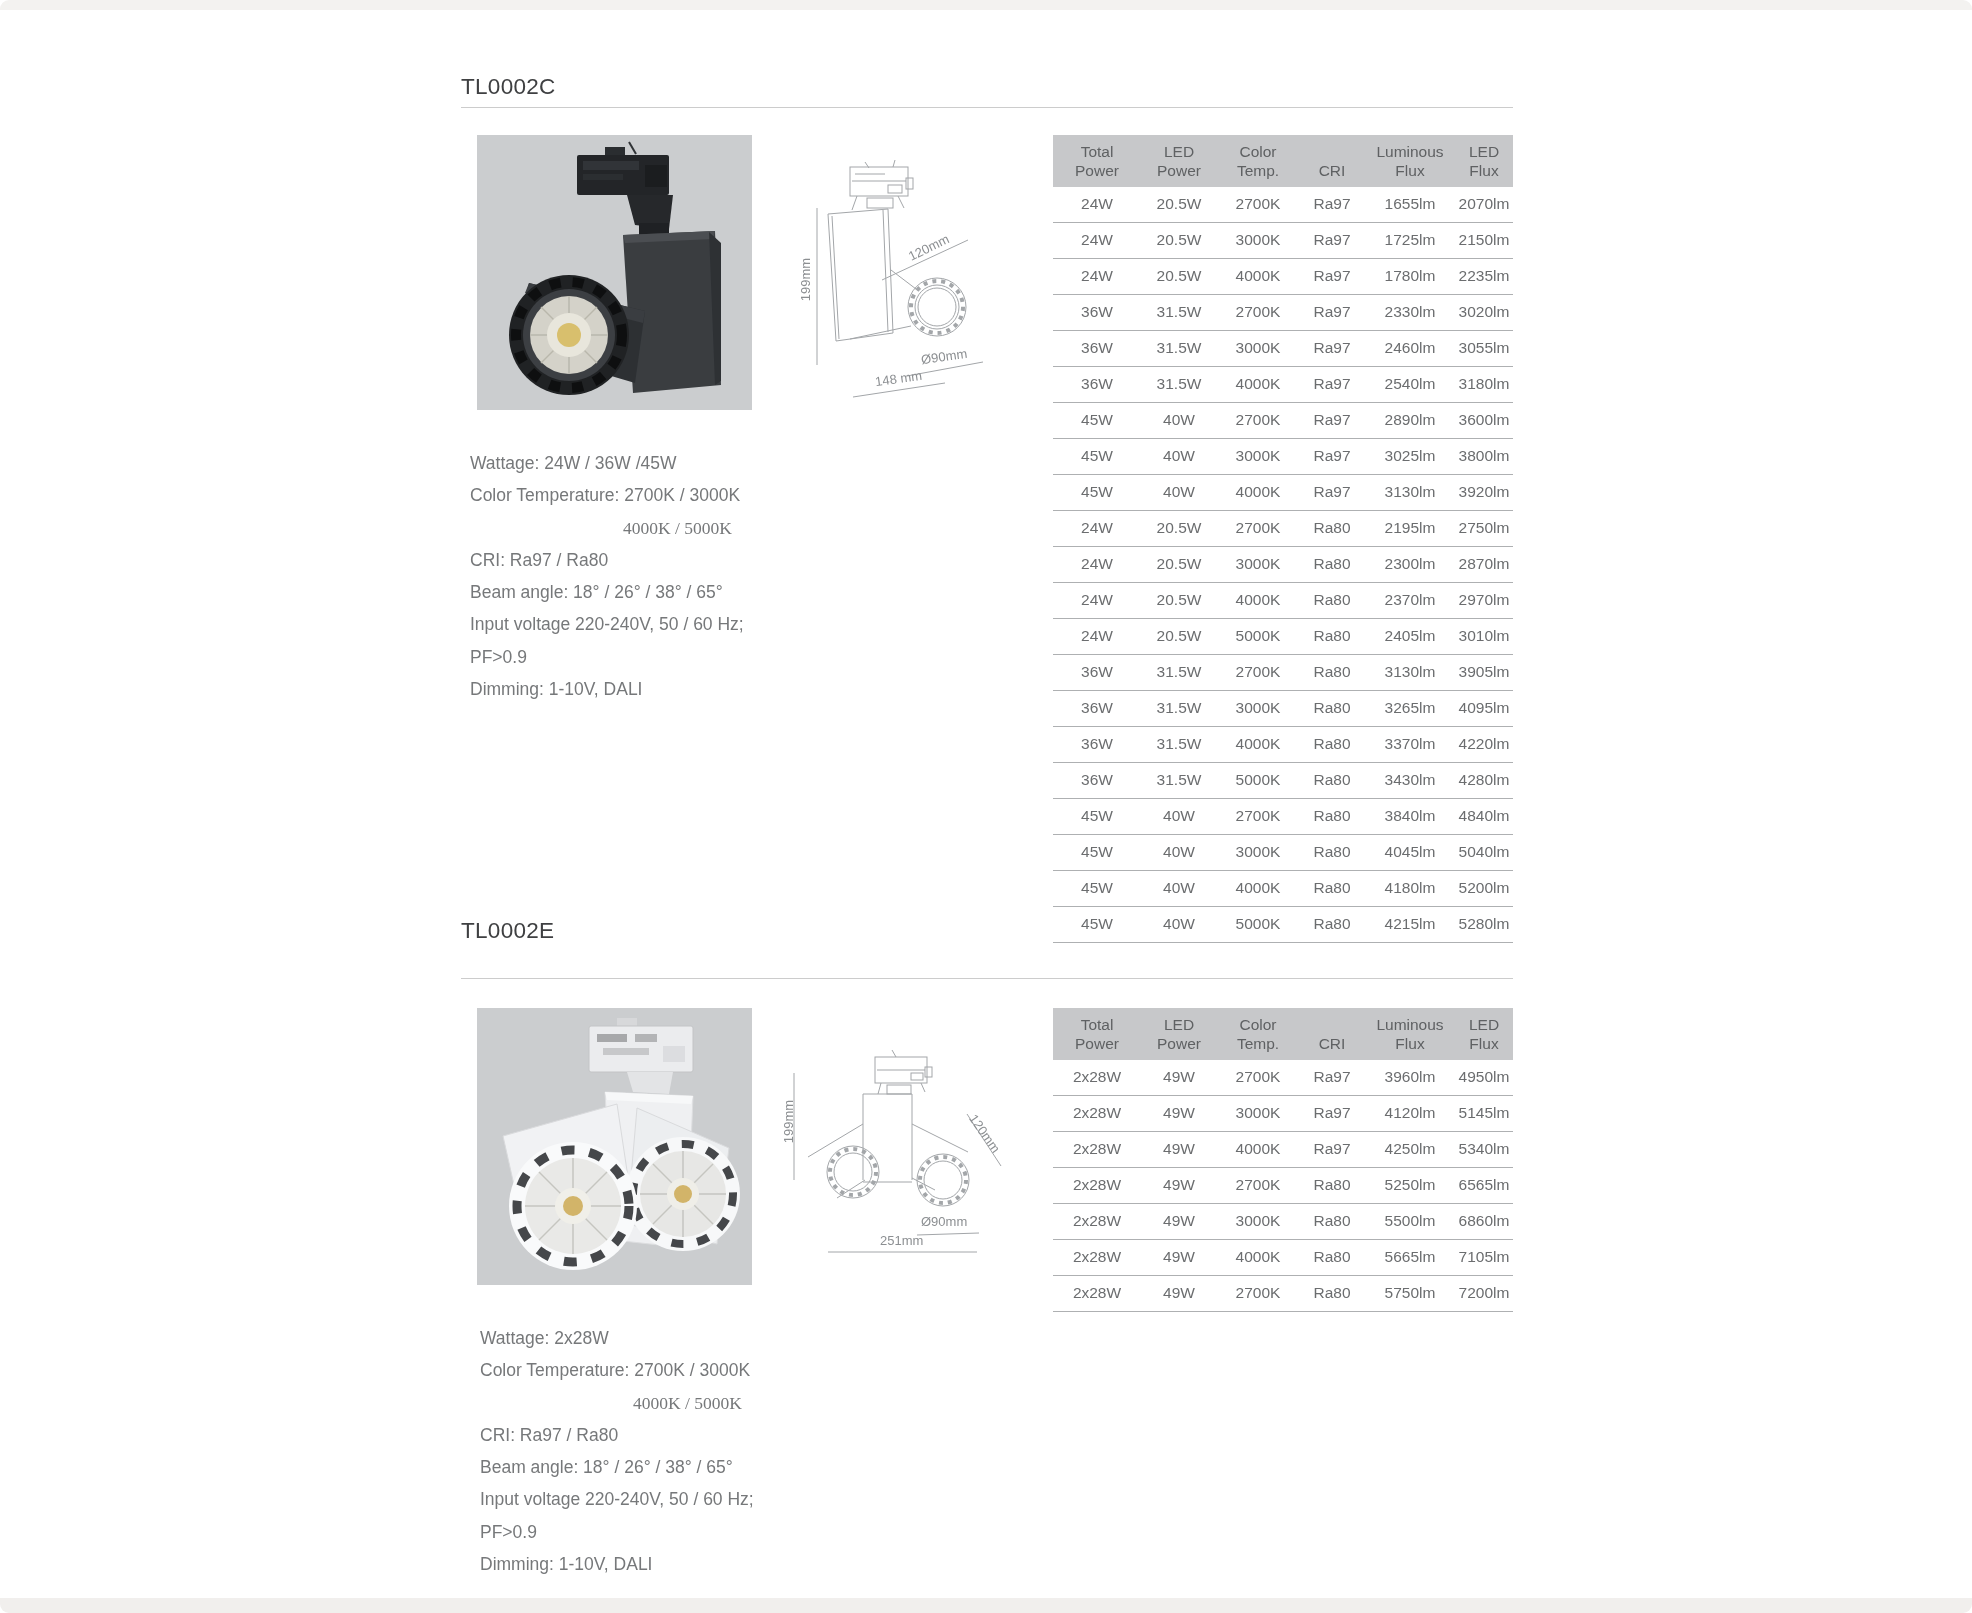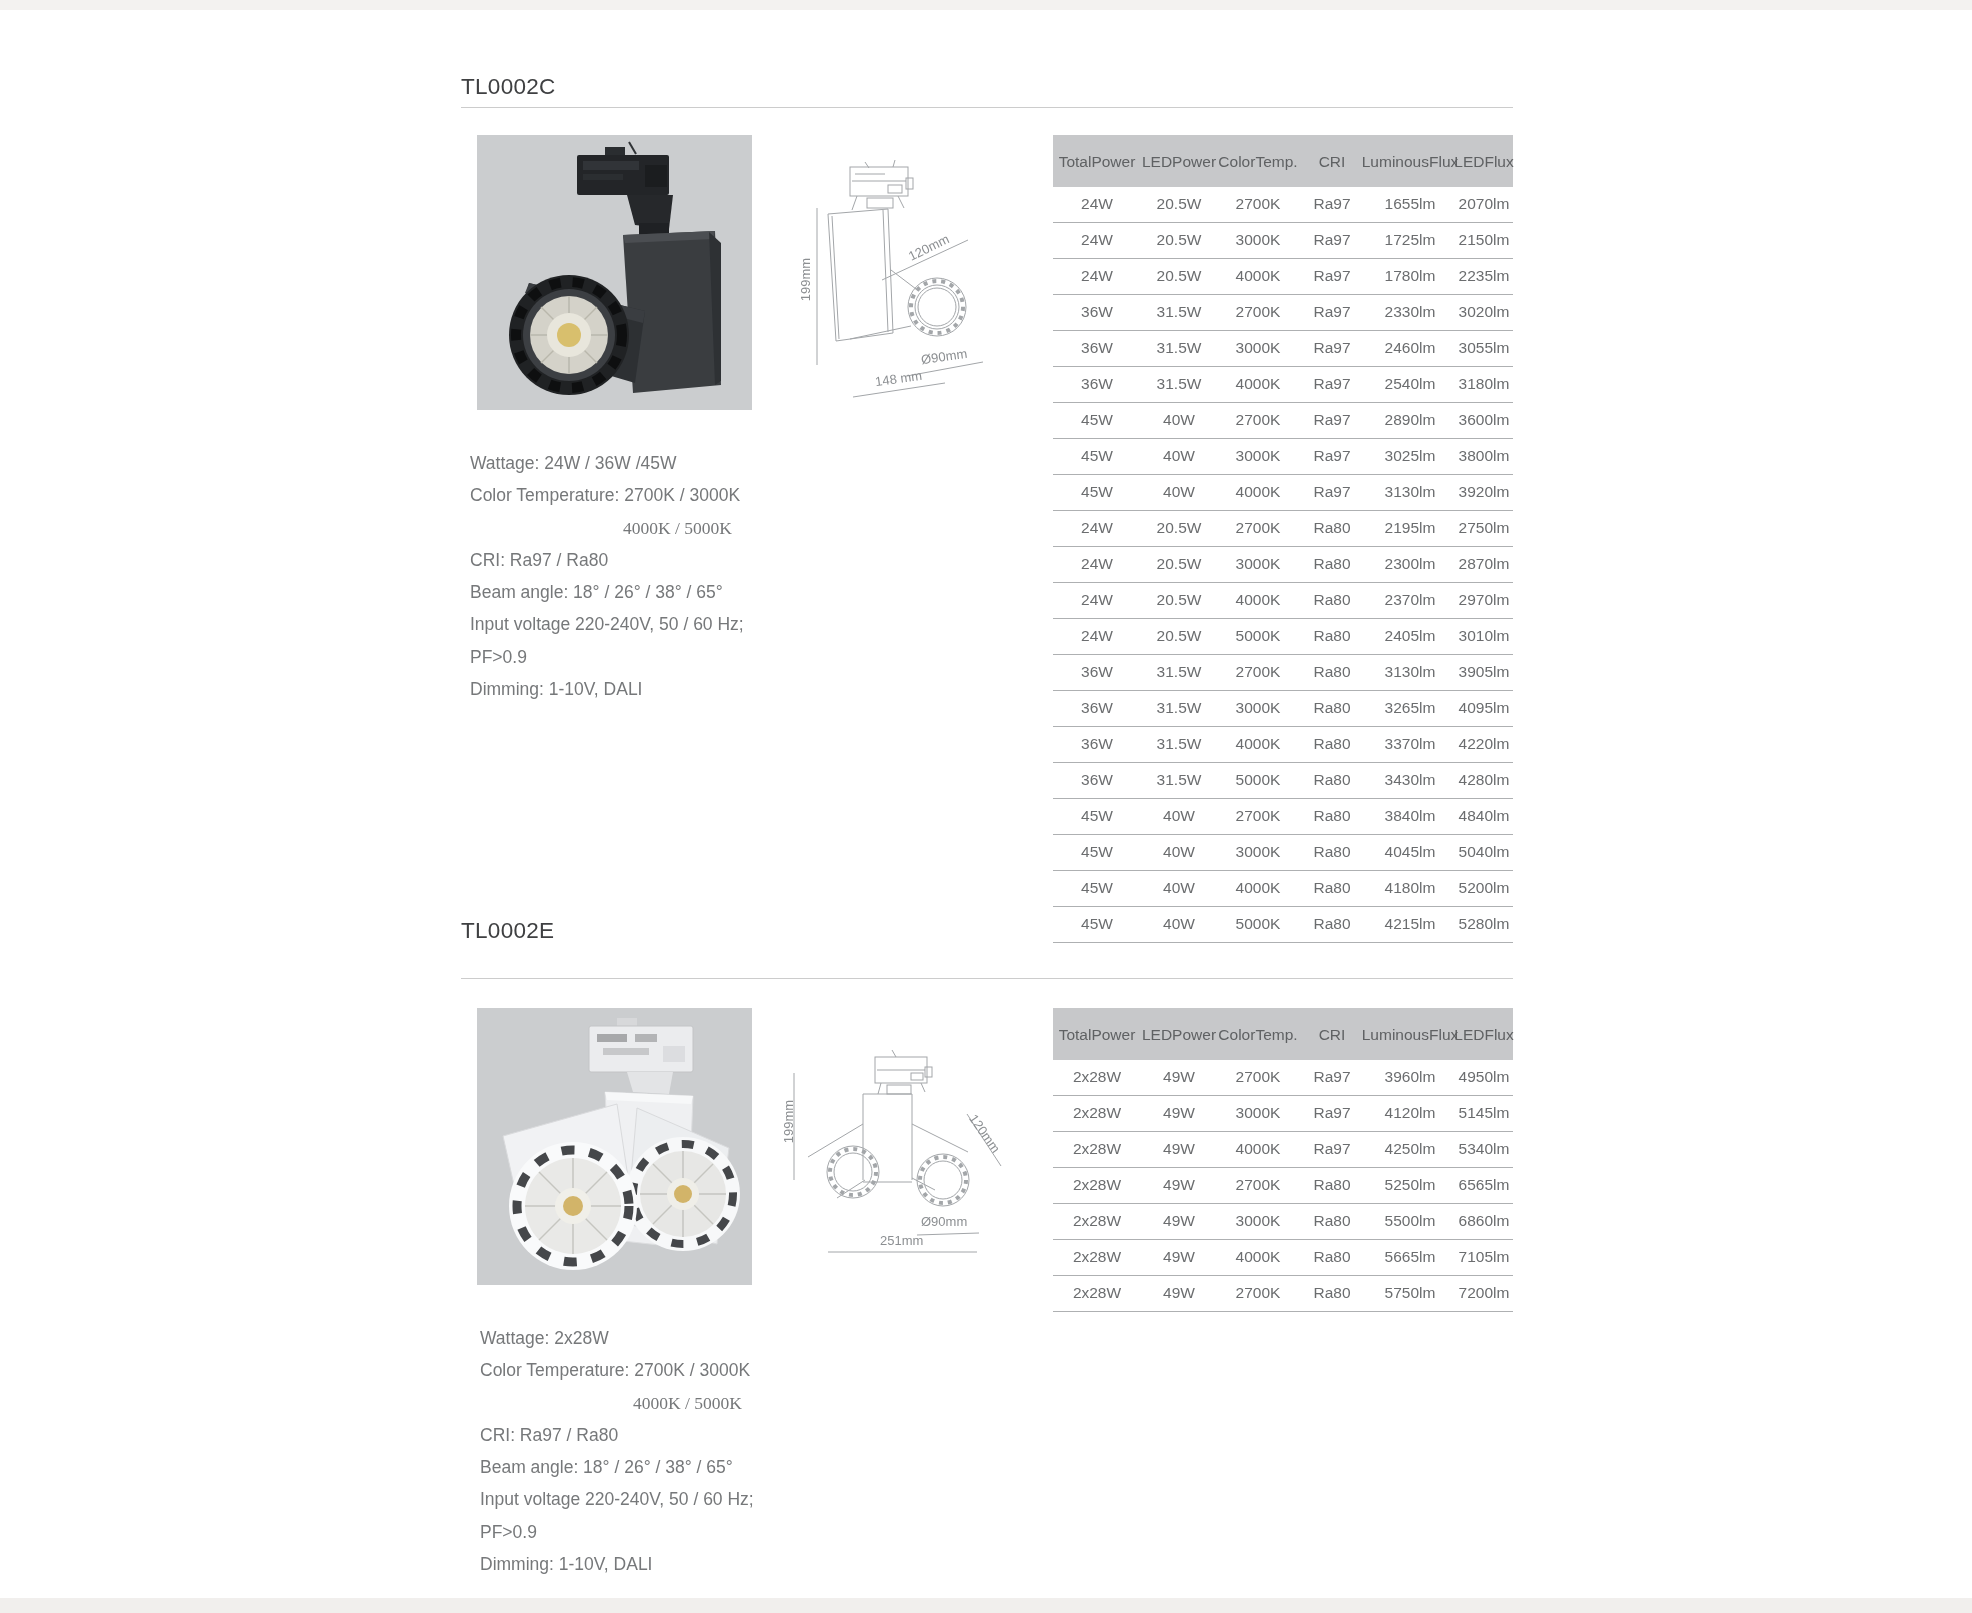--- a/index.html
+++ b/index.html
@@ -1,18 +1,19 @@
 <!DOCTYPE html>
 <html><head>
 <meta charset="utf-8">
 <style>
   html,body{margin:0;padding:0;background:#ffffff;}
   #page{
     position:relative;width:1972px;height:1613px;background:#ffffff;overflow:hidden;
     font-family:"Liberation Sans","DejaVu Sans",sans-serif;
+    border-radius:9px;
   }
   .edge-strip{position:absolute;left:0;width:1972px;}
   .edge-top{top:0;height:10px;background:#f3f2f0;}
   .edge-bottom{top:1598px;height:15px;background:#f1efed;}
 
   .section-title{
     position:absolute;left:461px;font-size:22.5px;color:#3f4042;letter-spacing:.3px;
   }
   .title-rule{position:absolute;left:461px;width:1052px;height:1px;background:#cccccc;}
 
@@ -25,21 +26,21 @@
     position:absolute;font-size:13px;color:#8c8f92;white-space:nowrap;
     transform-origin:center center;
   }
 
   .specs{position:absolute;width:340px;font-size:17.5px;line-height:20.3px;color:#76787a;}
   .spec-line{white-space:nowrap;margin-top:12px;}
   .specs .spec-line:nth-child(3){padding-left:153px;font-family:Liberation Serif, serif;}
 
   .spec-table{position:absolute;left:1053px;width:460px;}
   .thead{display:flex;background:#c7c8ca;height:52px;align-items:center;}
-  .th{display:flex;flex-direction:row;justify-content:center;}
+  .th{display:flex;flex-direction:column;justify-content:center;}
   .th-line{display:block;height:19px;line-height:19px;text-align:center;
     font-size:15.5px;color:#5f6163;}
   .tbody .tr{display:flex;height:35px;line-height:34px;border-bottom:1px solid #aeb0b2;}
   .td{display:block;text-align:center;font-size:15.5px;color:#6b6d6f;}
   .thead>*:nth-child(1),.tbody .tr>*:nth-child(1){width:88px;}
   .thead>*:nth-child(2),.tbody .tr>*:nth-child(2){width:76px;}
   .thead>*:nth-child(3),.tbody .tr>*:nth-child(3){width:82px;}
   .thead>*:nth-child(4),.tbody .tr>*:nth-child(4){width:66px;}
   .thead>*:nth-child(5),.tbody .tr>*:nth-child(5){width:90px;}
   .thead>*:nth-child(6),.tbody .tr>*:nth-child(6){width:58px;}

